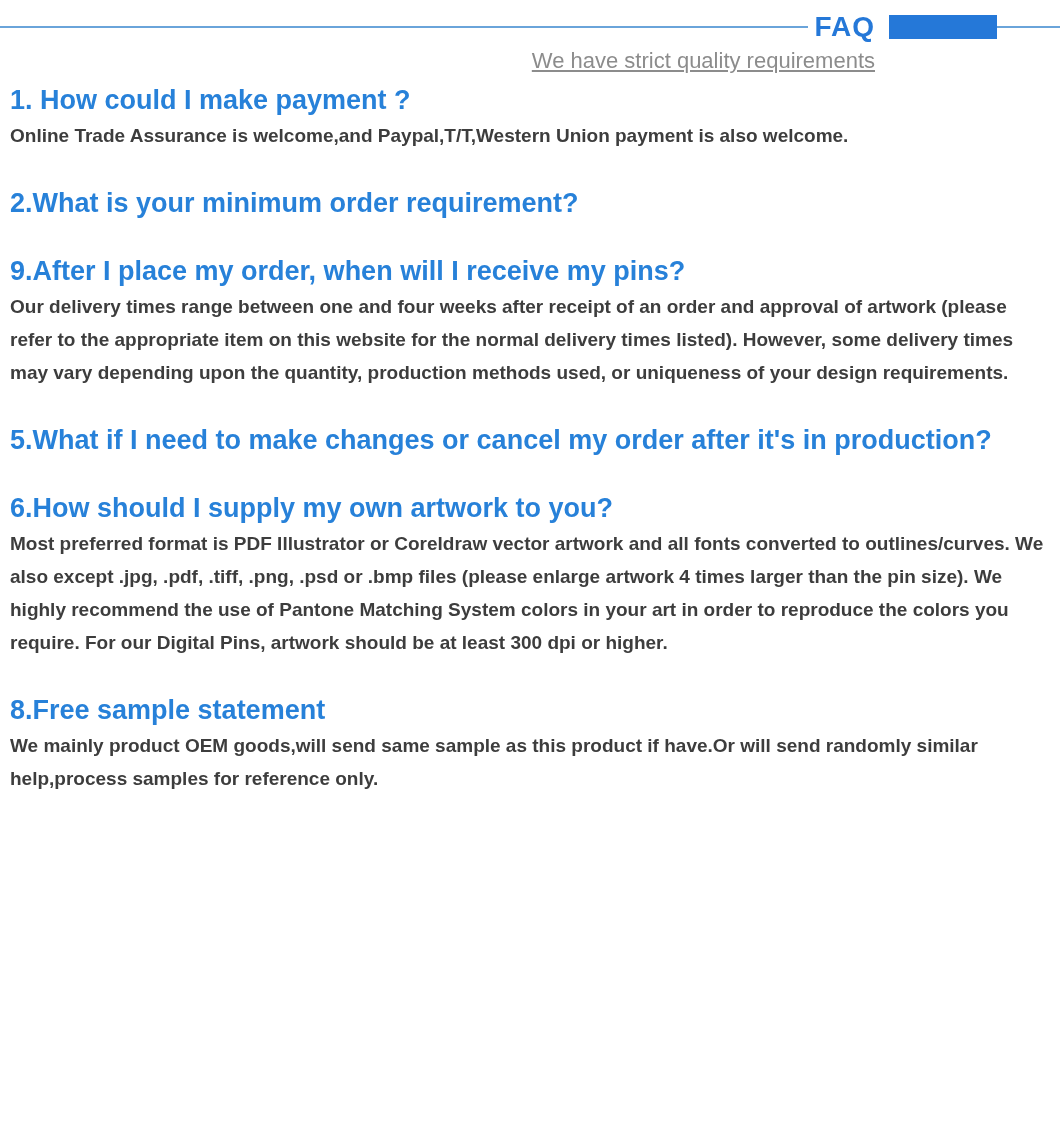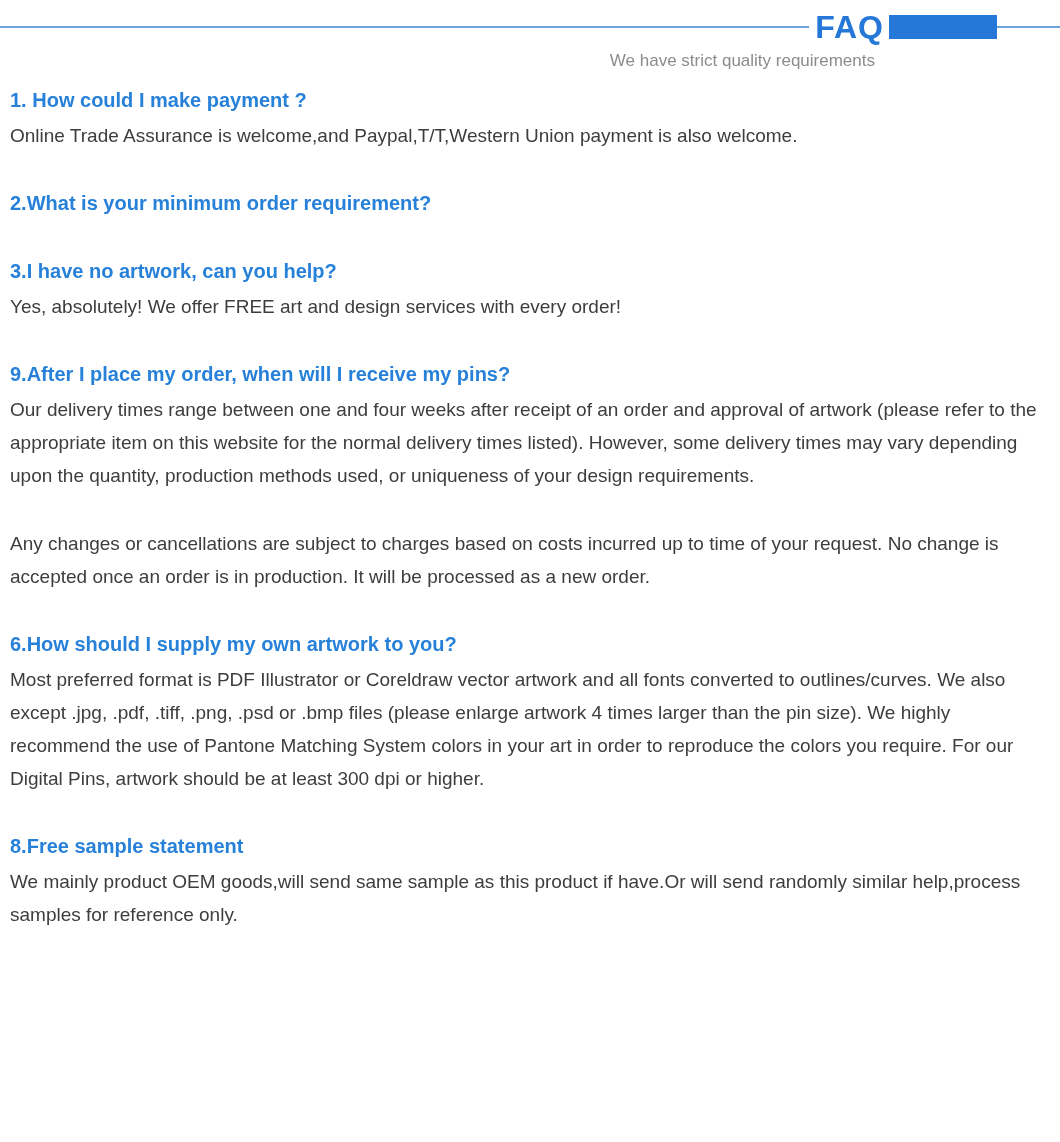--- a/index.html
+++ b/index.html
@@ -29,59 +29,60 @@
     width: 100%;
   }
   .hline {
     height: 2px;
     background: var(--line);
   }
   .hline-left { flex: 1 1 auto; }
   .hline-right { width: 63px; flex: 0 0 auto; }
   .faq-wordmark {
     color: var(--accent);
-    font-size: 32px;
+    font-size: 28px;
     font-weight: bold;
     letter-spacing: 1px;
     line-height: 1;
-    margin: 0 5px 0 6px;
+    margin: 0 14px 0 6px;
   }
   .faq-rect {
     width: 108px;
     height: 24px;
     background: var(--accent);
     flex: 0 0 auto;
   }
   .subtitle-row {
     text-align: right;
     padding-right: 185px;
     margin-top: -4px;
   }
   .subtitle {
     color: var(--subtitle);
-    font-size: 17px;
+    font-size: 22px;
     line-height: 22px;
+    text-decoration: underline;
   }
   
   .faq-list {
     padding: 12px 14px 0 10px;
   }
   .faq-item { margin-bottom: 35px; }
   .faq-item:last-child { margin-bottom: 4px; }
   .faq-question {
     color: var(--question);
-    font-size: 20px;
+    font-size: 27px;
     font-weight: bold;
     line-height: 33px;
     margin-bottom: 2px;
   }
   .faq-answer {
     color: var(--answer);
     font-size: 19px;
-    font-weight: normal;
+    font-weight: bold;
     line-height: 33px;
   }
 </style>
 </head>
 <body>
 
 <div class="page">
 
   <div class="header-row">
     <div class="hline hline-left"></div>
@@ -98,32 +99,28 @@
 
     <div class="faq-item">
       <div class="faq-question">1. How could I make payment ?</div>
       <div class="faq-answer">Online Trade Assurance is welcome,and Paypal,T/T,Western Union payment is also welcome.</div>
     </div>
 
     <div class="faq-item">
       <div class="faq-question">2.What is your minimum order requirement?</div>
     </div>
 
-    <div class="faq-item">
-      <div class="faq-question">3.I have no artwork, can you help?</div>
-      <div class="faq-answer">Yes, absolutely! We offer FREE art and design services with every order!</div>
-    </div>
 
     <div class="faq-item">
       <div class="faq-question">9.After I place my order, when will I receive my pins?</div>
       <div class="faq-answer">Our delivery times range between one and four weeks after receipt of an order and approval of artwork (please refer to the appropriate item on this website for the normal delivery times listed). However, some delivery times may vary depending upon the quantity, production methods used, or uniqueness of your design requirements.</div>
     </div>
 
     <div class="faq-item">
-      <div class="faq-answer">Any changes or cancellations are subject to charges based on costs incurred up to time of your request. No change is accepted once an order is in production. It will be processed as a new order.</div>
+      <div class="faq-question">5.What if I need to make changes or cancel my order after it's in production?</div>
     </div>
 
     <div class="faq-item">
       <div class="faq-question">6.How should I supply my own artwork to you?</div>
       <div class="faq-answer">Most preferred format is PDF Illustrator or Coreldraw vector artwork and all fonts converted to outlines/curves. We also except .jpg, .pdf, .tiff, .png, .psd or .bmp files (please enlarge artwork 4 times larger than the pin size). We highly recommend the use of Pantone Matching System colors in your art in order to reproduce the colors you require. For our Digital Pins, artwork should be at least 300 dpi or higher.</div>
     </div>
 
 
     <div class="faq-item">
       <div class="faq-question">8.Free sample statement</div>

